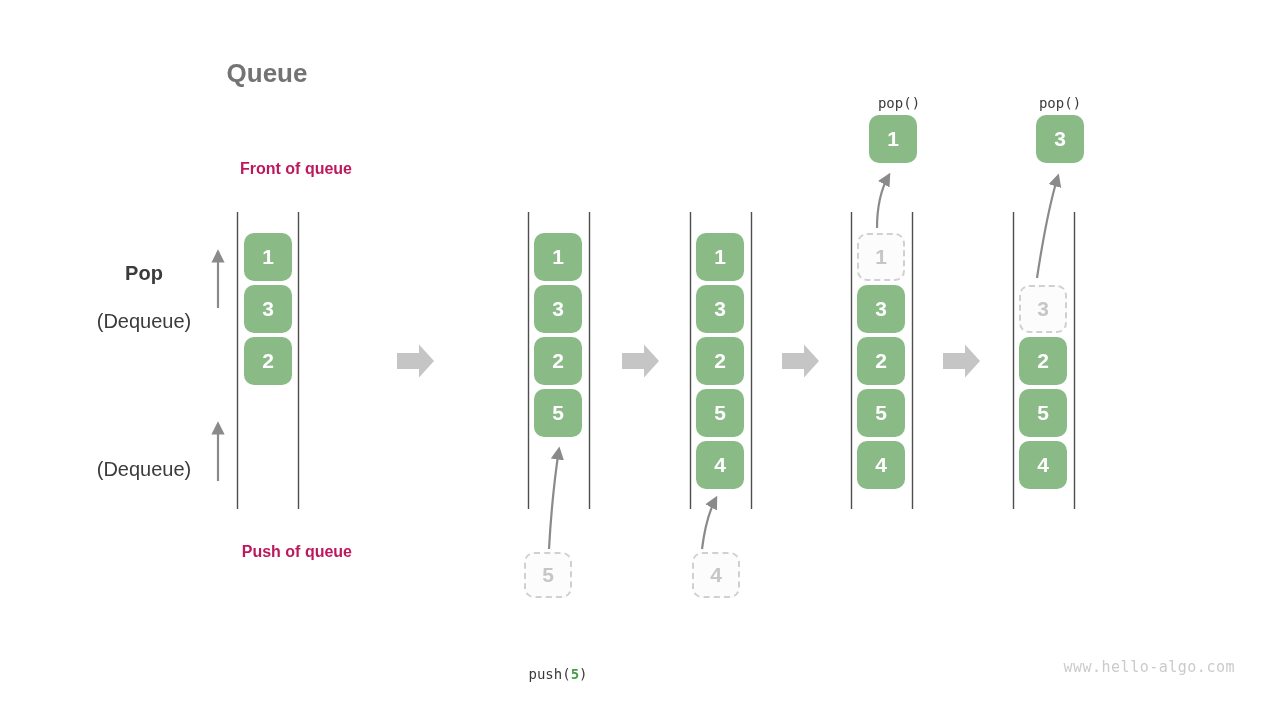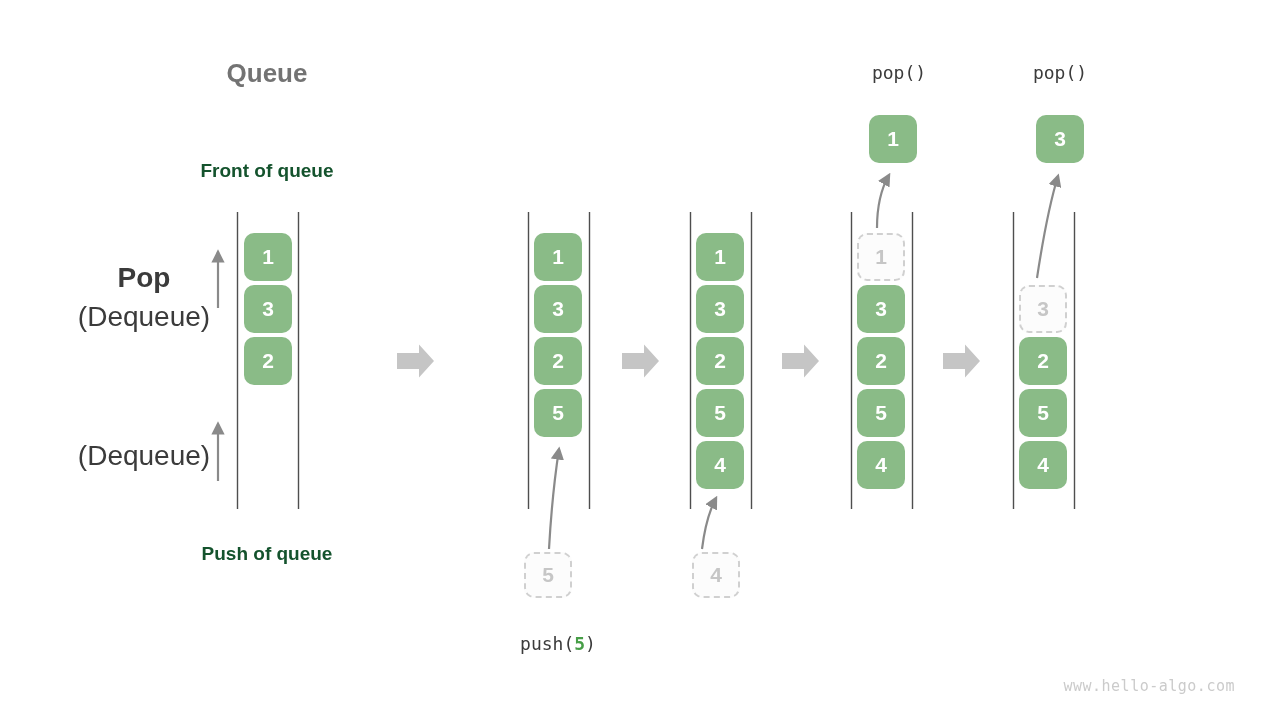--- a/index.html
+++ b/index.html
@@ -2,38 +2,38 @@
 <html><head>
 <meta charset="utf-8">
 <style>
   html,body{margin:0;padding:0;background:#fff;}
   .stage{position:relative;width:1280px;height:720px;background:#ffffff;overflow:hidden;
          font-family:"Liberation Sans",sans-serif;}
   svg.layer{position:absolute;left:0;top:0;width:1280px;height:720px;}
 
   .title{position:absolute;left:182px;top:58px;width:170px;text-align:center;
          font-size:26px;font-weight:bold;color:#737373;}
-  .caption{position:absolute;color:#14532d;font-size:19px;font-weight:bold;text-align:center;}
+  .caption{position:absolute;color:#be185d;font-size:16px;font-weight:bold;text-align:right;}
   .front-label{left:182px;top:160px;width:170px;}
   .rear-label{left:182px;top:543px;width:170px;}
-  .op-side{position:absolute;width:170px;left:59px;text-align:center;color:#3B3B3B;font-size:28px;}
+  .op-side{position:absolute;width:170px;left:59px;text-align:center;color:#3B3B3B;font-size:20px;}
   .op-side .op-main{font-weight:bold;}
-  .op-side .op-sub{font-weight:normal;margin-top:7px;}
+  .op-side .op-sub{font-weight:normal;margin-top:25px;}
   .pop-side{top:262px;}
   .push-side{top:433px;}
 
   .box{position:absolute;width:48px;height:48px;border-radius:10px;
        display:flex;align-items:center;justify-content:center;
        font-size:21px;font-weight:600;box-sizing:border-box;}
   .green{background:#8ABB87;color:#ffffff;}
   .ghost{border:2px dashed #D0D0D0;background:#FCFCFC;color:#C6C6C6;}
-  .code{position:absolute;font-family:"DejaVu Sans Mono",monospace;font-size:18px;
-        color:#3B3B3B;text-align:center;width:160px;}
+  .code{position:absolute;font-family:"DejaVu Sans Mono",monospace;font-size:14px;
+        color:#3B3B3B;text-align:center;width:160px;margin-top:33px;}
   .code .arg{color:#479E47;font-weight:bold;}
-  .watermark{position:absolute;right:45px;top:677px;font-family:"DejaVu Sans Mono",monospace;
+  .watermark{position:absolute;right:45px;top:658px;font-family:"DejaVu Sans Mono",monospace;
              font-size:15px;color:#CBCBCB;letter-spacing:0.5px;}
 </style>
 </head>
 <body>
 
 <div class="stage">
 
   <svg class="layer">
     <defs>
       <marker id="arrow" viewBox="0 0 10 10" refX="8" refY="5" markerWidth="6" markerHeight="6" orient="auto-start-reverse">

